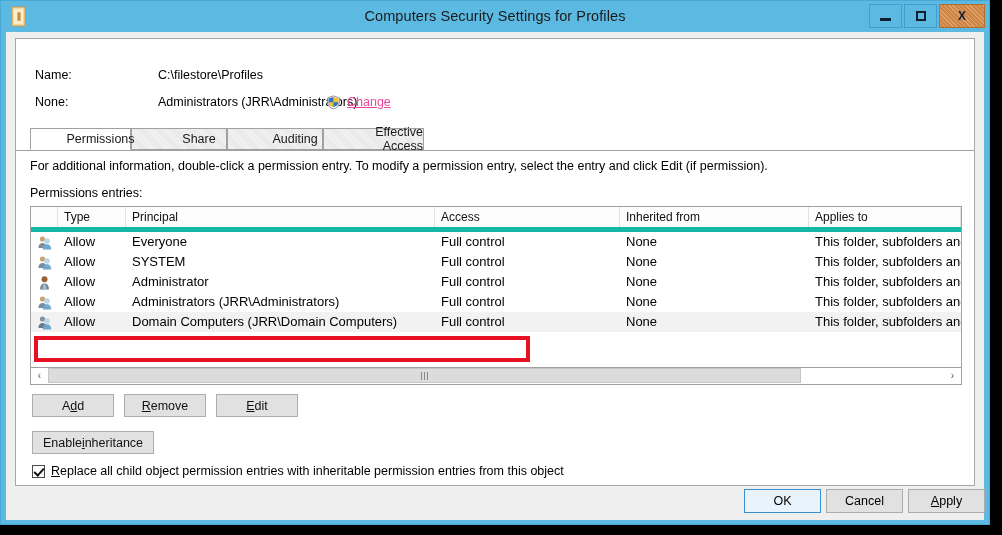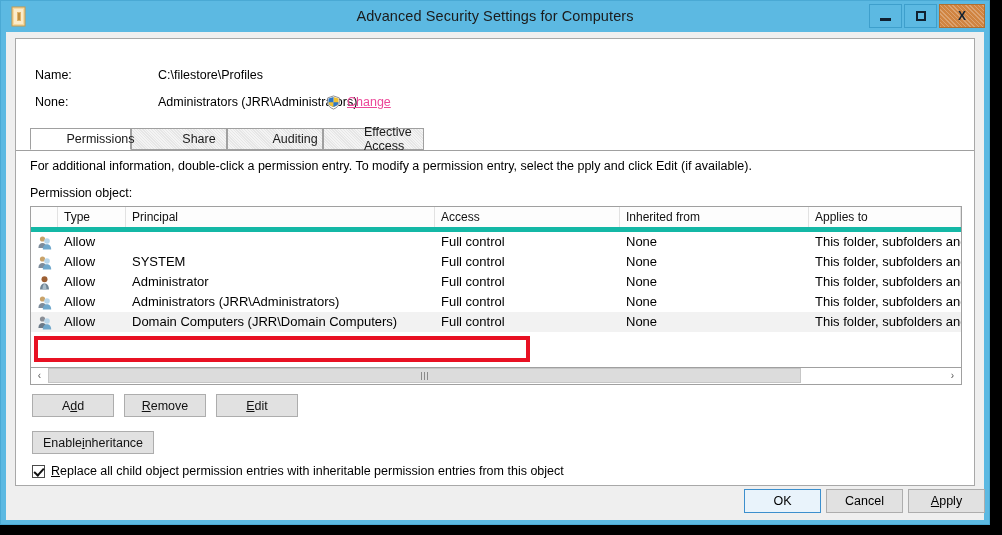--- a/index.html
+++ b/index.html
@@ -357,21 +357,21 @@
 
   <div class="titlebar">
     <span class="title-icon">
       <svg width="20" height="21" viewBox="0 0 20 21">
         <rect x="3" y="1" width="13" height="19" fill="#f6d9a0" stroke="#c49a4e" stroke-width="1"></rect>
         <rect x="5" y="3" width="9" height="15" fill="#fbeccb"></rect>
         <rect x="8" y="6" width="4" height="9" fill="#e2b36a"></rect>
         <rect x="9" y="7" width="2" height="7" fill="#c08f40"></rect>
       </svg>
     </span>
-    <div class="title-text">Advanced Security Settings for Computers</div>
+    <div class="title-text">Computers Security Settings for Profiles</div>
     <div class="winbuttons">
       <div class="winbtn">
         <span class="minglyph"></span>
       </div>
       <div class="winbtn">
         <span class="maxglyph"></span>
       </div>
       <div class="winbtn close">X</div>
     </div>
   </div>
@@ -393,25 +393,25 @@
           <path d="M2.7 7.6 C2.7 9.6 4.1 11.4 8 12.9 L8 7.6 Z" fill="#f2c231"></path>
           <path d="M13.3 7.6 C13.3 9.6 11.9 11.4 8 12.9 L8 7.6 Z" fill="#2f77c6"></path>
         </svg>
       </span>
       <div class="changelink">Change</div>
 
       <div class="tabstrip">
         <div class="tab active" style="left:14px; width:101px;">Permissions</div>
         <div class="tab" style="left:115px; width:96px;">Share</div>
         <div class="tab" style="left:211px; width:96px;">Auditing</div>
-        <div class="tab" style="left:307px; width:101px;">Effective Access</div>
-      </div>
-
-      <div class="infotext">For additional information, double-click a permission entry. To modify a permission entry, select the pply and click Edit (if available).</div>
-      <div class="entrieslabel">Permission object:</div>
+        <div class="tab" style="left:307px; width:101px;text-align:right;">Effective Access</div>
+      </div>
+
+      <div class="infotext">For additional information, double-click a permission entry. To modify a permission entry, select the entry and click Edit (if permission).</div>
+      <div class="entrieslabel">Permissions entries:</div>
 
       <div class="listview">
         <div class="lv-head">
           <div class="hcell" style="left:0px;   width:27px;"></div>
           <div class="hcell" style="left:27px;  width:68px;">Type</div>
           <div class="hcell" style="left:95px;  width:309px;">Principal</div>
           <div class="hcell" style="left:404px; width:185px;">Access</div>
           <div class="hcell" style="left:589px; width:189px;">Inherited from</div>
           <div class="hcell" style="left:778px; width:152px;">Applies to</div>
         </div>
@@ -421,20 +421,21 @@
           <div class="lv-row">
             <span class="usericon">
               <svg width="16" height="15" viewBox="0 0 16 15">
                 <circle cx="5.5" cy="4" r="2.6" fill="#c9a36a"></circle>
                 <path d="M1.4 13 C1.4 9.6 3.3 8 5.5 8 C7.7 8 9.6 9.6 9.6 13 Z" fill="#7d8c9b"></path>
                 <circle cx="10" cy="6" r="2.8" fill="#b8d6ea"></circle>
                 <path d="M5.8 14.6 C5.8 10.9 7.8 9.2 10 9.2 C12.2 9.2 14.2 10.9 14.2 14.6 Z" fill="#6fa8cc"></path>
               </svg>
             </span>
             <span class="cell" style="left:27px;  width:68px;  padding-left:6px;">Allow</span>
+            <span class="cell" style="left:95px;  width:309px; padding-left:6px;">Everyone</span>
             <span class="cell" style="left:404px; width:185px; padding-left:6px;">Full control</span>
             <span class="cell" style="left:589px; width:189px; padding-left:6px;">None</span>
             <span class="cell" style="left:778px; width:152px; padding-left:6px;">This folder, subfolders and fi</span>
           </div>
 
           <div class="lv-row">
             <span class="usericon">
               <svg width="16" height="15" viewBox="0 0 16 15">
                 <circle cx="5.5" cy="4" r="2.6" fill="#c9a36a"></circle>
                 <path d="M1.4 13 C1.4 9.6 3.3 8 5.5 8 C7.7 8 9.6 9.6 9.6 13 Z" fill="#7d8c9b"></path>

